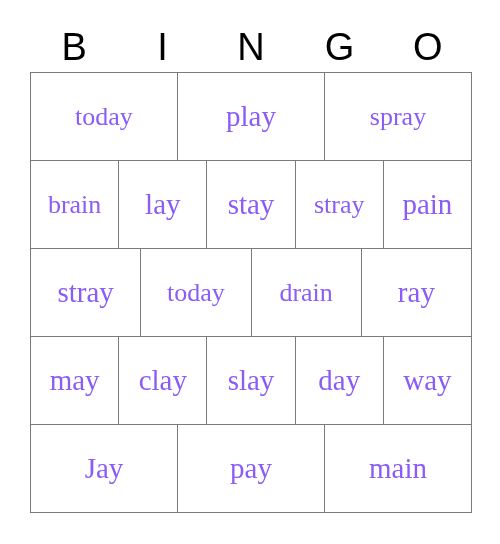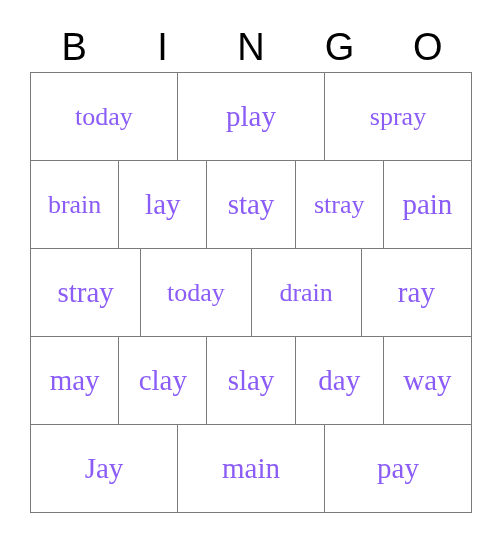--- a/index.html
+++ b/index.html
@@ -161,21 +161,21 @@
       <div class="grid-cell">
           <span class="cell-text">way</span>
         </div>
     </div>
 
     <div class="grid-row">
       <div class="grid-cell">
           <span class="cell-text">Jay</span>
         </div>
       <div class="grid-cell">
-          <span class="cell-text">main</span>
+          <span class="cell-text">pay</span>
         </div>
       <div class="grid-cell">
-          <span class="cell-text">pay</span>
+          <span class="cell-text">main</span>
         </div>
     </div>
 
   </div>
 </div>
 
 </body></html>

